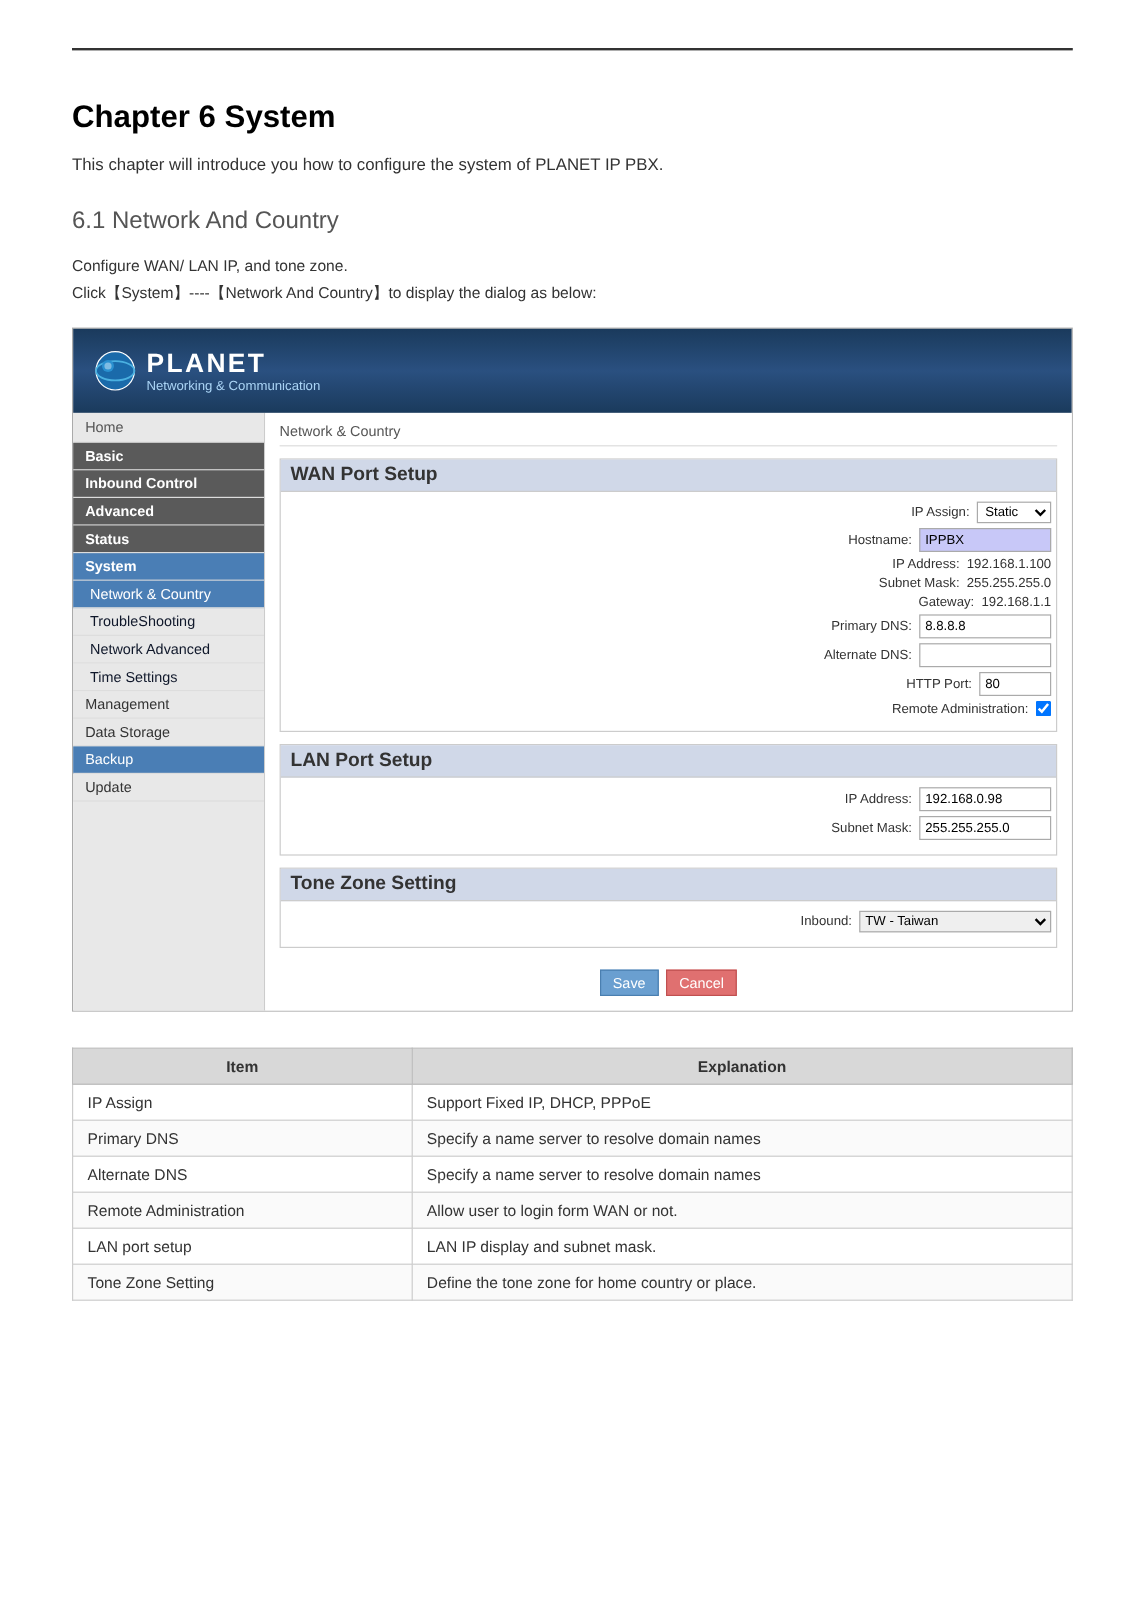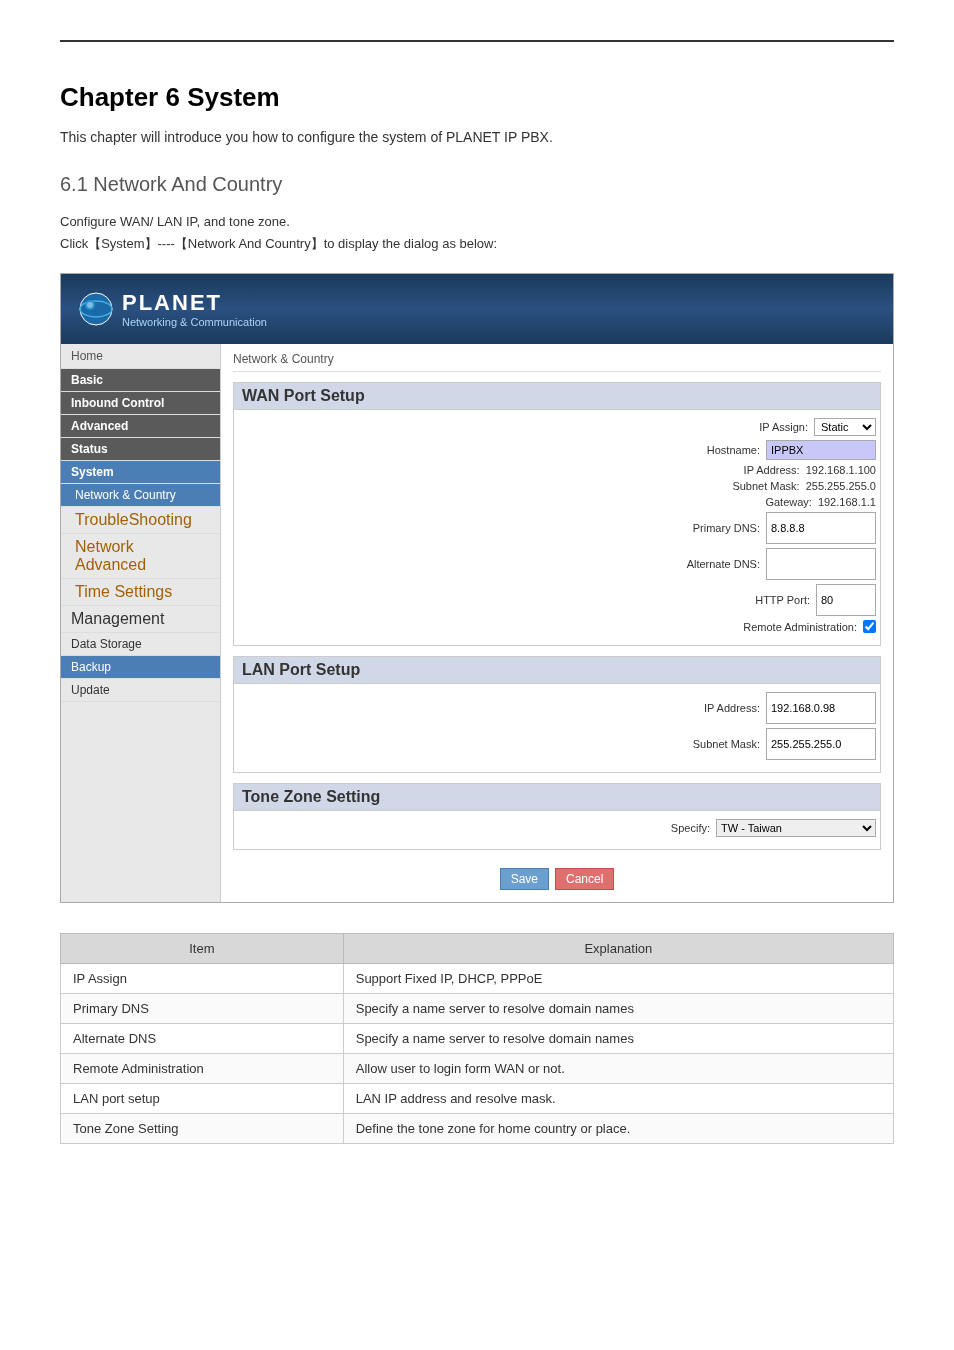--- a/index.html
+++ b/index.html
@@ -121,22 +121,22 @@
     }
 
     .sidebar-item.home { color: #555; background: #e8e8e8; }
     .sidebar-item.basic { background: #5a5a5a; color: #fff; font-weight: bold; padding: 4px 10px; }
     .sidebar-item.inbound { background: #5a5a5a; color: #fff; font-weight: bold; padding: 4px 10px; }
     .sidebar-item.advanced { background: #5a5a5a; color: #fff; font-weight: bold; padding: 4px 10px; }
     .sidebar-item.status { background: #5a5a5a; color: #fff; font-weight: bold; padding: 4px 10px; }
     .sidebar-item.system { background: #4a7eb5; color: #fff; font-weight: bold; padding: 4px 10px; }
     .sidebar-item.sub { padding: 4px 14px; font-size: 12px; background: #dce6f0; color: #2060a0; }
     .sidebar-item.sub.active { color: #fff; background: #4a7eb5; }
-    .sidebar-item.sub-plain { padding: 4px 14px; font-size: 16px; background: #e8e8e8; color: #a16207; }
-    .sidebar-item.management { padding: 4px 10px; background: #e8e8e8; color: #333; font-size: 16px;}
+    .sidebar-item.sub-plain { padding: 4px 14px; font-size: 12px; background: #e8e8e8; color: #0f172a; }
+    .sidebar-item.management { padding: 4px 10px; background: #e8e8e8; color: #333; font-size: 12px;}
     .sidebar-item.datastorage { padding: 4px 10px; background: #e8e8e8; color: #333; font-size: 12px;}
     .sidebar-item.backup { background: #4a7eb5; color: #fff; padding: 4px 10px; font-size: 12px;}
     .sidebar-item.update { padding: 4px 10px; background: #e8e8e8; color: #333; font-size: 12px;}
 
     
     .main-content {
       flex: 1;
       padding: 8px 12px;
       background: #fff;
     }
@@ -186,21 +186,21 @@
       display: flex;
       align-items: center;
       gap: 4px;
     }
 
     .form-input {
       border: 1px solid #aaa;
       padding: 1px 4px;
       font-size: 11px;
       background: #fff;
-      height: 32px;
+      height: 20px;
       width: 110px;
     }
 
     .form-select {
       border: 1px solid #aaa;
       padding: 1px 2px;
       font-size: 11px;
       background: #fff;
       height: 18px;
     }
@@ -249,21 +249,21 @@
       border-collapse: collapse;
       margin-top: 20px;
       font-size: 13px;
     }
 
     .info-table th {
       background: #d8d8d8;
       border: 1px solid #bbb;
       padding: 7px 12px;
       text-align: center;
-      font-weight: normal;
+      font-weight: bold;
     }
 
     .info-table td {
       border: 1px solid #ccc;
       padding: 7px 12px;
       vertical-align: top;
     }
 
     .info-table tr:nth-child(even) td {
       background: #fafafa;
@@ -423,21 +423,21 @@
               </div>
             </div>
 
           </div>
         </div>
 
         <div class="section-box">
           <div class="section-box-header">Tone Zone Setting</div>
           <div class="section-box-body">
             <div class="form-row">
-              <span class="form-label">Specify:</span>
+              <span class="form-label">Inbound:</span>
               <div class="form-value">
                 <select class="country-select">
                   <option>TW - Taiwan</option>
                   <option>US - United States</option>
                   <option>UK - United Kingdom</option>
                 </select>
               </div>
             </div>
           </div>
         </div>
@@ -470,21 +470,21 @@
         <tr>
           <td>Alternate DNS</td>
           <td>Specify a name server to resolve domain names</td>
         </tr>
         <tr>
           <td>Remote Administration</td>
           <td>Allow user to login form WAN or not.</td>
         </tr>
         <tr>
           <td>LAN port setup</td>
-          <td>LAN IP address and resolve mask.</td>
+          <td>LAN IP display and subnet mask.</td>
         </tr>
         <tr>
           <td>Tone Zone Setting</td>
           <td>Define the tone zone for home country or place.</td>
         </tr>
       </tbody>
   </table>
 
 </div>
 

